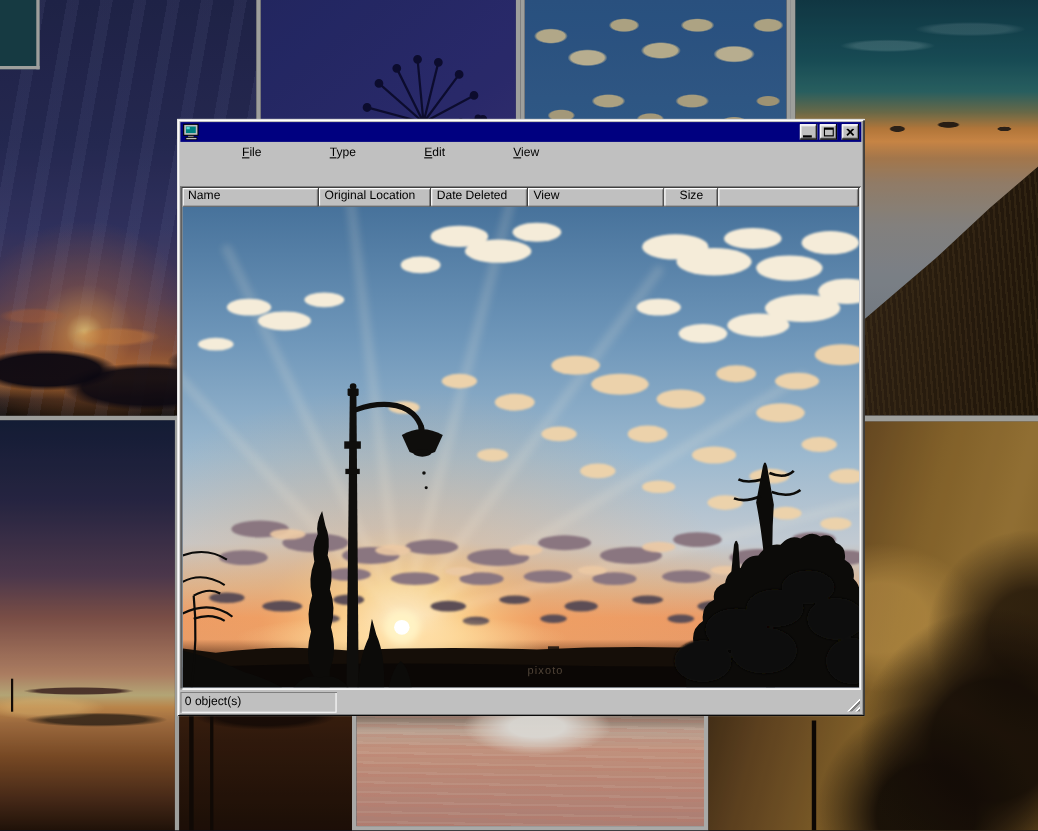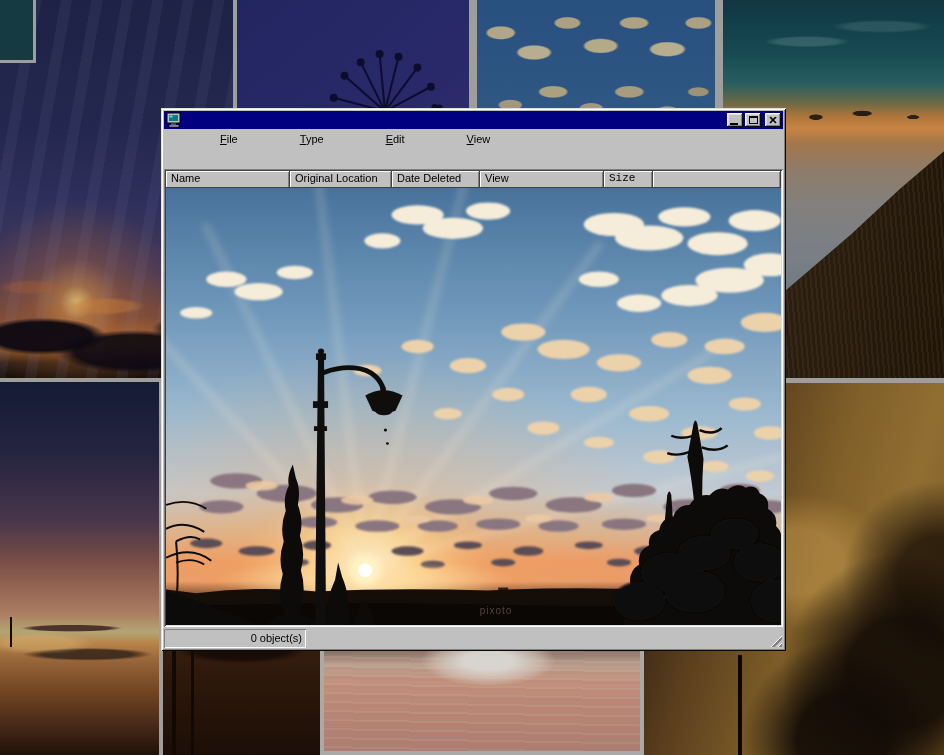--- a/index.html
+++ b/index.html
@@ -121,27 +121,27 @@
   .menu-item::first-letter { text-decoration:underline; }
   .listview { flex:1 1 auto; display:flex; flex-direction:column; min-height:0;
     background:#c0c0c0; padding:2px;
     box-shadow: inset 1px 1px 0 #808080, inset -1px -1px 0 #ffffff,
                 inset 2px 2px 0 #404040, inset -2px -2px 0 #dfdfdf; margin-top: 20px; }
   .cols { display:flex; height:17px; flex:0 0 auto; background:#c0c0c0; }
   .col { height:17px; font-size:11px; color:#000; padding:1px 5px 0 5px; background:#c0c0c0;
     white-space:nowrap; overflow:hidden; flex:0 0 auto;
     box-shadow: inset -1px -1px 0 #404040, inset 1px 1px 0 #ffffff,
                 inset -2px 0 0 #808080; }
-  .col-size { text-align:left;font-family:Liberation Mono, monospace; }
+  .col-size { text-align:center; }
   .col-fill { flex:1 1 auto; }
   .photo { position:relative; flex:1 1 auto; min-height:0; overflow:hidden; background:#8aa5bf; }
   .photo svg { width:100%; height:100%; display:block; }
   .wm { position:absolute; left:51%; top:95.5%; font-size:10px; letter-spacing:1px;
     color:rgba(150,128,105,.5); }
-  .statusbar { height:19px; margin-top:2px; display:flex; gap:3px; flex:0 0 auto; position:relative;text-align:right; }
+  .statusbar { height:19px; margin-top:2px; display:flex; gap:3px; flex:0 0 auto; position:relative; }
   .spanel { height:19px; font-size:11px; color:#000; padding:3px 4px 0 4px; white-space:nowrap;
     overflow:hidden; box-shadow: inset 1px 1px 0 #808080, inset -1px -1px 0 #ffffff; }
   .s1 { width:142px; flex:0 0 auto; }
   .s2 { flex:1 1 auto; }
   .grip { position:absolute; right:1px; bottom:1px; width:13px; height:13px;
     clip-path:polygon(100% 0, 100% 100%, 0 100%);
     background:repeating-linear-gradient(135deg, #ffffff 0 1px, #808080 1px 3px, transparent 3px 5px); }
 </style>
 </head>
 <body>

